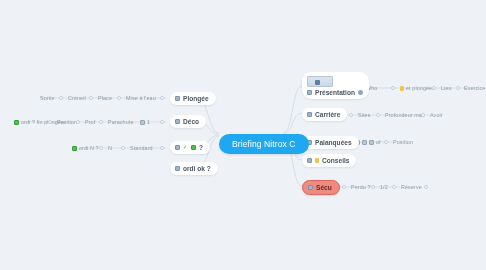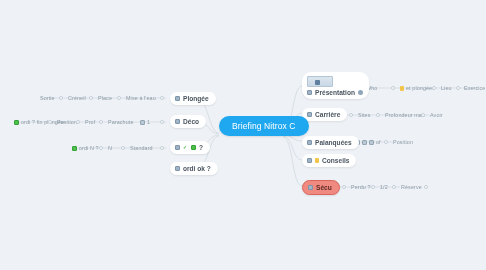--- a/index.html
+++ b/index.html
@@ -118,21 +118,21 @@
       <path d="M344,115 H430"></path>
       <path d="M341,142 H393"></path>
       <path d="M338,187 H400"></path>
 
       <path d="M40,98 H166"></path>
       <path d="M14,122 H166"></path>
       <path d="M72,148 H166"></path>
     </g>
   </svg>
 
-  <div class="central" style="left:219px; top:116px;">
+  <div class="central" style="left:219px; top:134px;">
     <span>Briefing Nitrox C</span>
   </div>
 
   <div class="topic has-thumb" style="left:302px; top:72px;">
     <span class="thumb"></span>
     <span class="row">
       <span class="ico ico-note"></span>
       <span>Présentation</span>
       <span class="ico ico-link"></span>
     </span>

